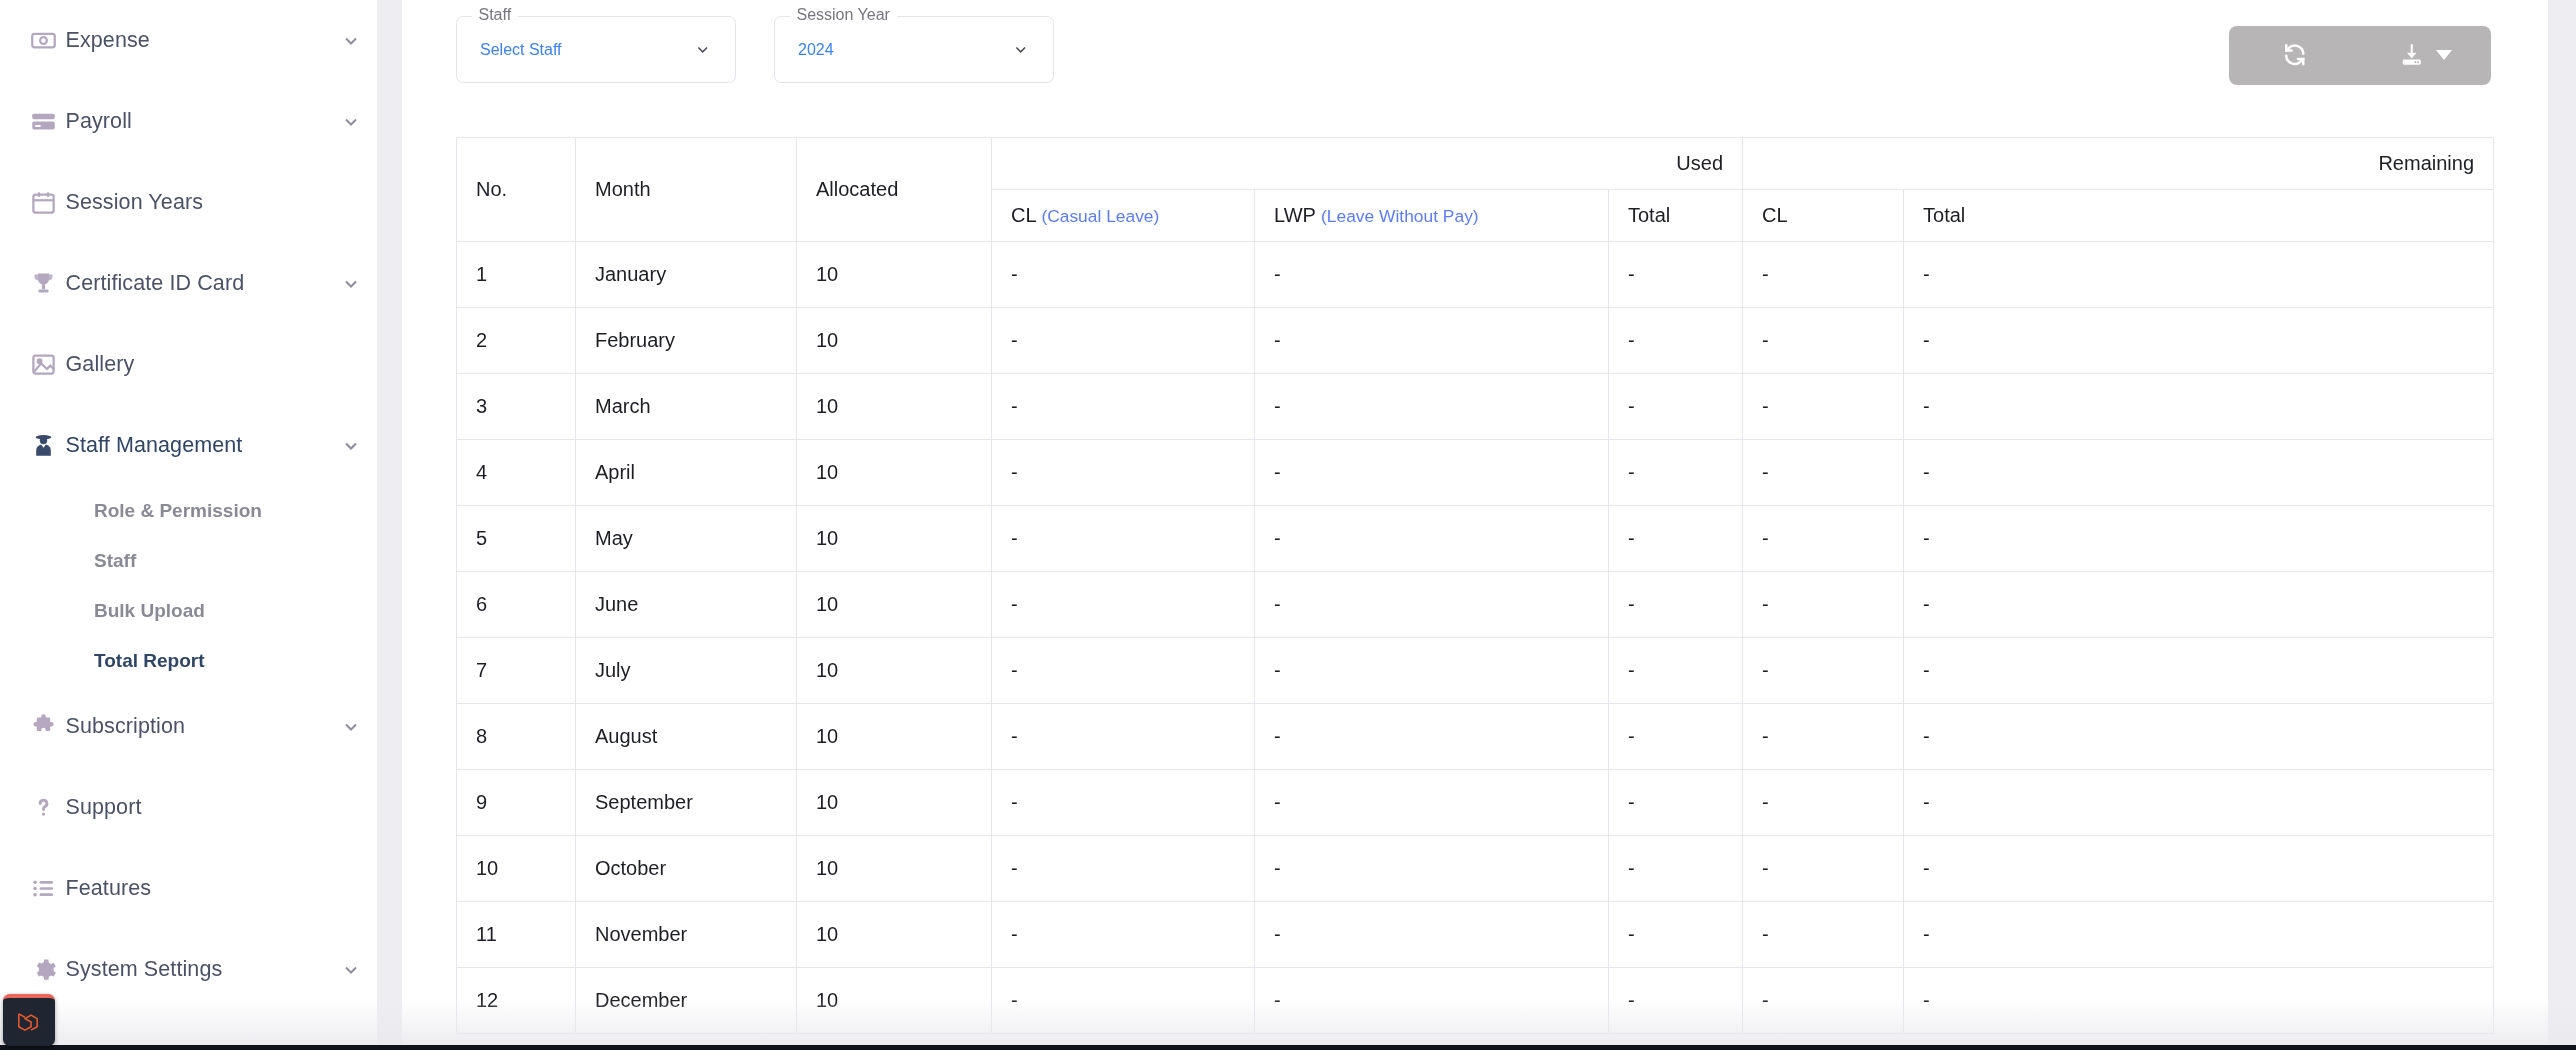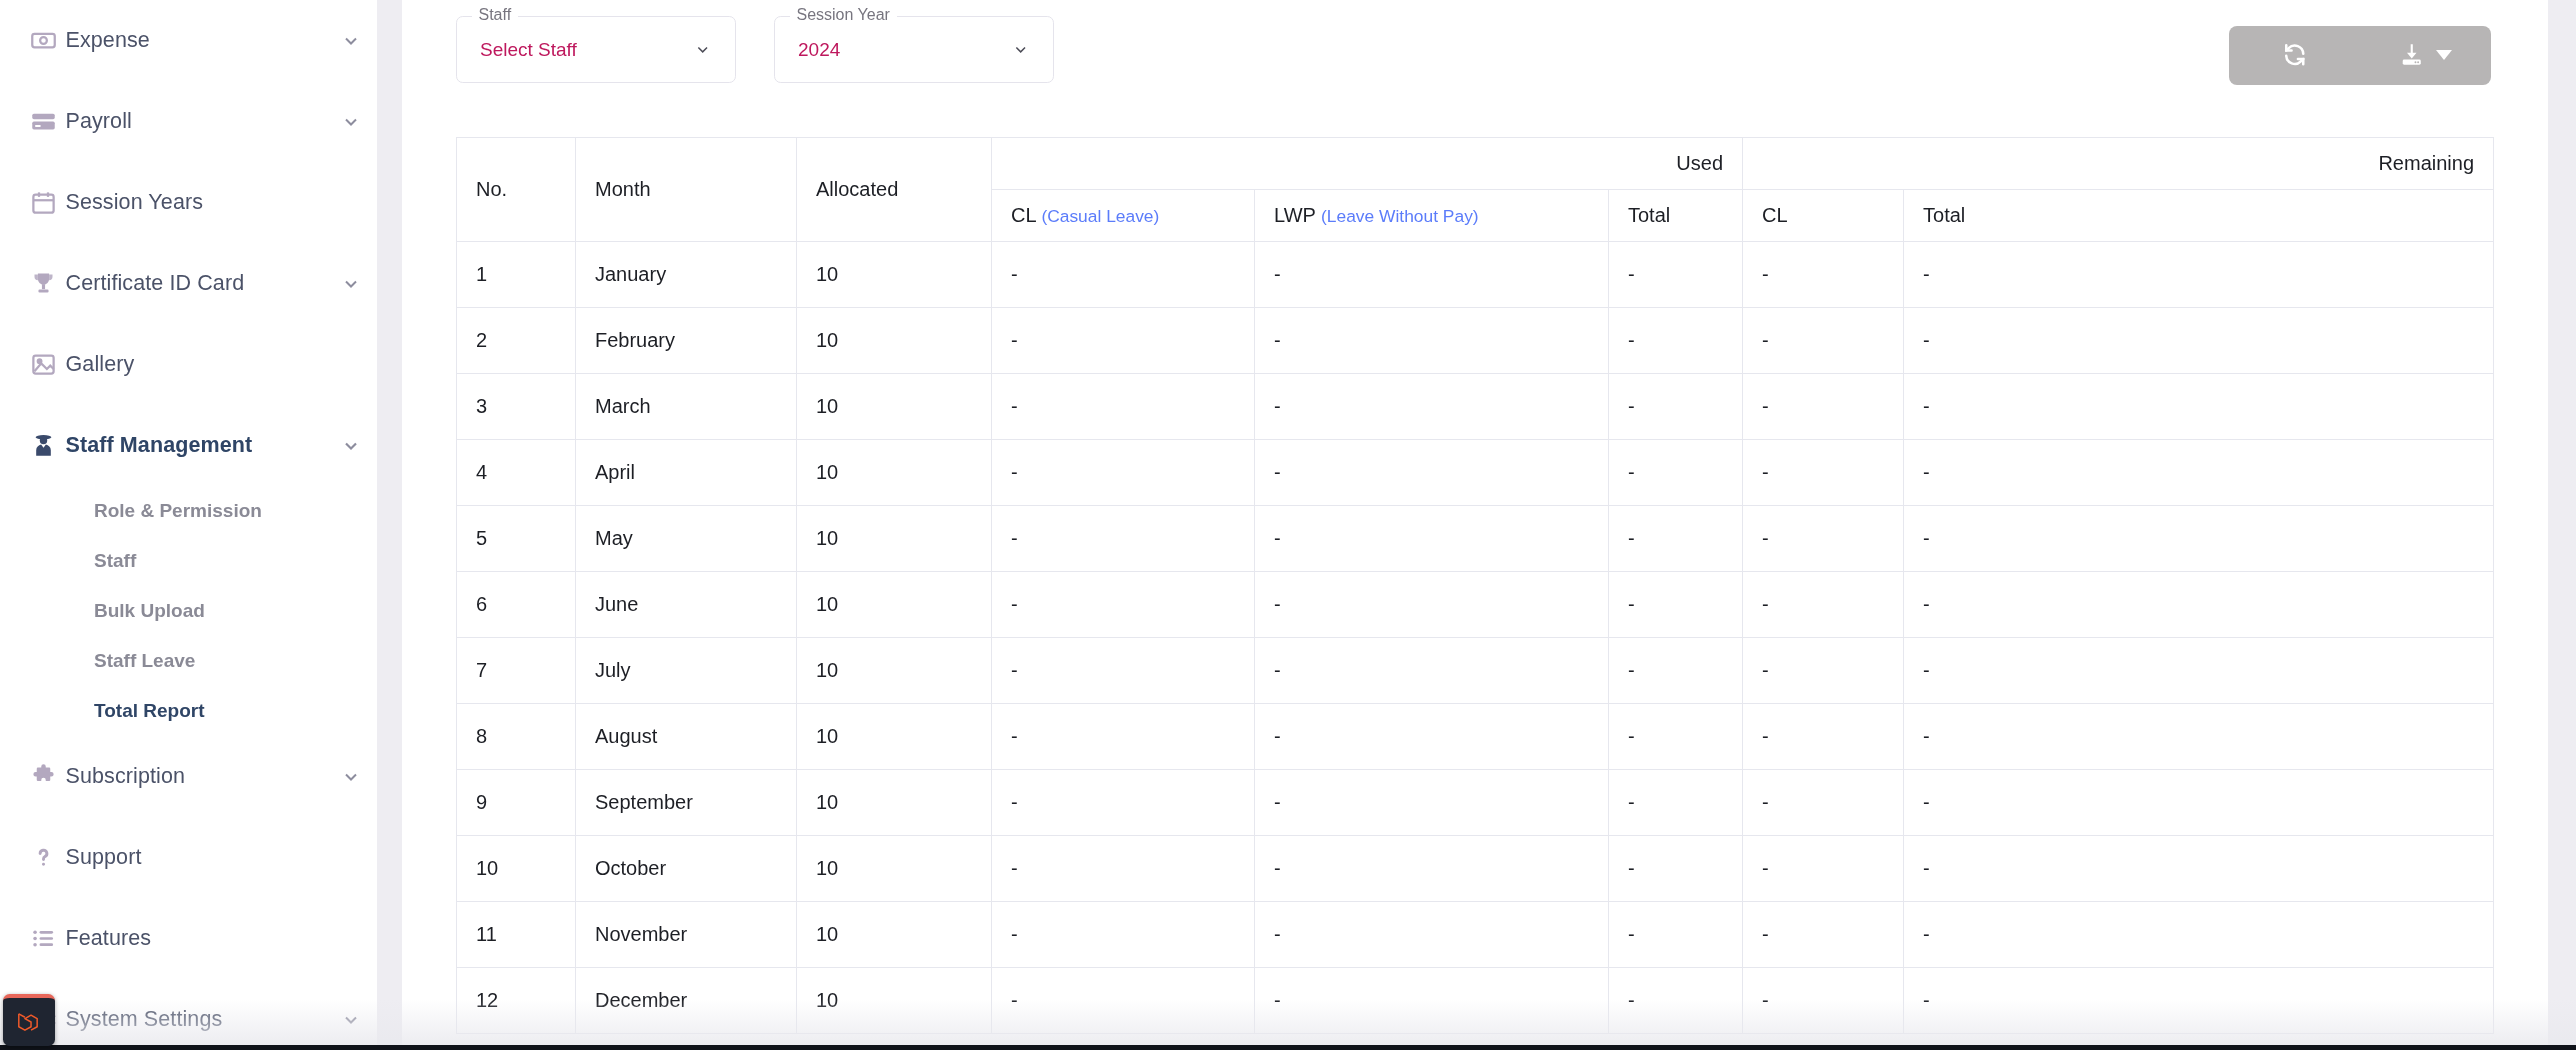--- a/index.html
+++ b/index.html
@@ -49,21 +49,21 @@
     color: #b3a8bf;
   }
   .nav-icon svg { width: 27px; height: 27px; display:block; }
   .nav-label {
     flex: 1;
     font-size: 21.5px;
     color: #4b5268;
     letter-spacing: 0.1px;
     white-space: nowrap;
   }
-  .nav-item.active .nav-label { color: #2f4566; font-weight: 700; }
+  .nav-item.active .nav-label { color: #2f4566; font-weight: 400; }
   .nav-item.active .nav-icon { color: #3a4a6b; }
   .chev {
     width: 24px; height: 24px;
     color: #8d8d9e;
     display:flex; align-items:center; justify-content:center;
   }
   .chev svg { width: 20px; height: 20px; display:block; }
 
   .subnav-item {
     display: flex;
@@ -149,22 +149,22 @@
     position: absolute;
     top: -10.7px; left: 14.8px;
     background: #fff;
     padding: 0 6.7px;
     font-size: 16px;
     color: #77757f;
     white-space: nowrap;
   }
   .field-value {
     flex: 1;
-    font-size: 19px;
-    color: #be185d;
+    font-size: 16px;
+    color: #3b82f6;
     white-space: nowrap;
   }
   .field-caret {
     width: 19px; height: 19px;
     color: #4c4c57;
     display: flex; align-items: center; justify-content: center;
   }
   .field-caret svg { width: 17.4px; height: 17.4px; display: block; }
 
   .actions {
@@ -346,23 +346,20 @@
       </div>
 
       <div class="subnav-item">
         <span>Role &amp; Permission</span>
       </div>
       <div class="subnav-item">
         <span>Staff</span>
       </div>
       <div class="subnav-item">
         <span>Bulk Upload</span>
-      </div>
-      <div class="subnav-item">
-        <span>Staff Leave</span>
       </div>
       <div class="subnav-item active">
         <span>Total Report</span>
       </div>
 
       <div class="nav-item">
         <span class="nav-icon">
           <svg viewBox="0 0 24 24" fill="currentColor">
               <path d="M10 3a2 2 0 0 1 4 0v1h3a1 1 0 0 1 1 1v3h1a2 2 0 0 1 0 4h-1v3a1 1 0 0 1-1 1h-3v-1a2 2 0 0 0-4 0v1H7a1 1 0 0 1-1-1v-3H5a2 2 0 0 1 0-4h1V5a1 1 0 0 1 1-1h3z"></path>
             </svg>

